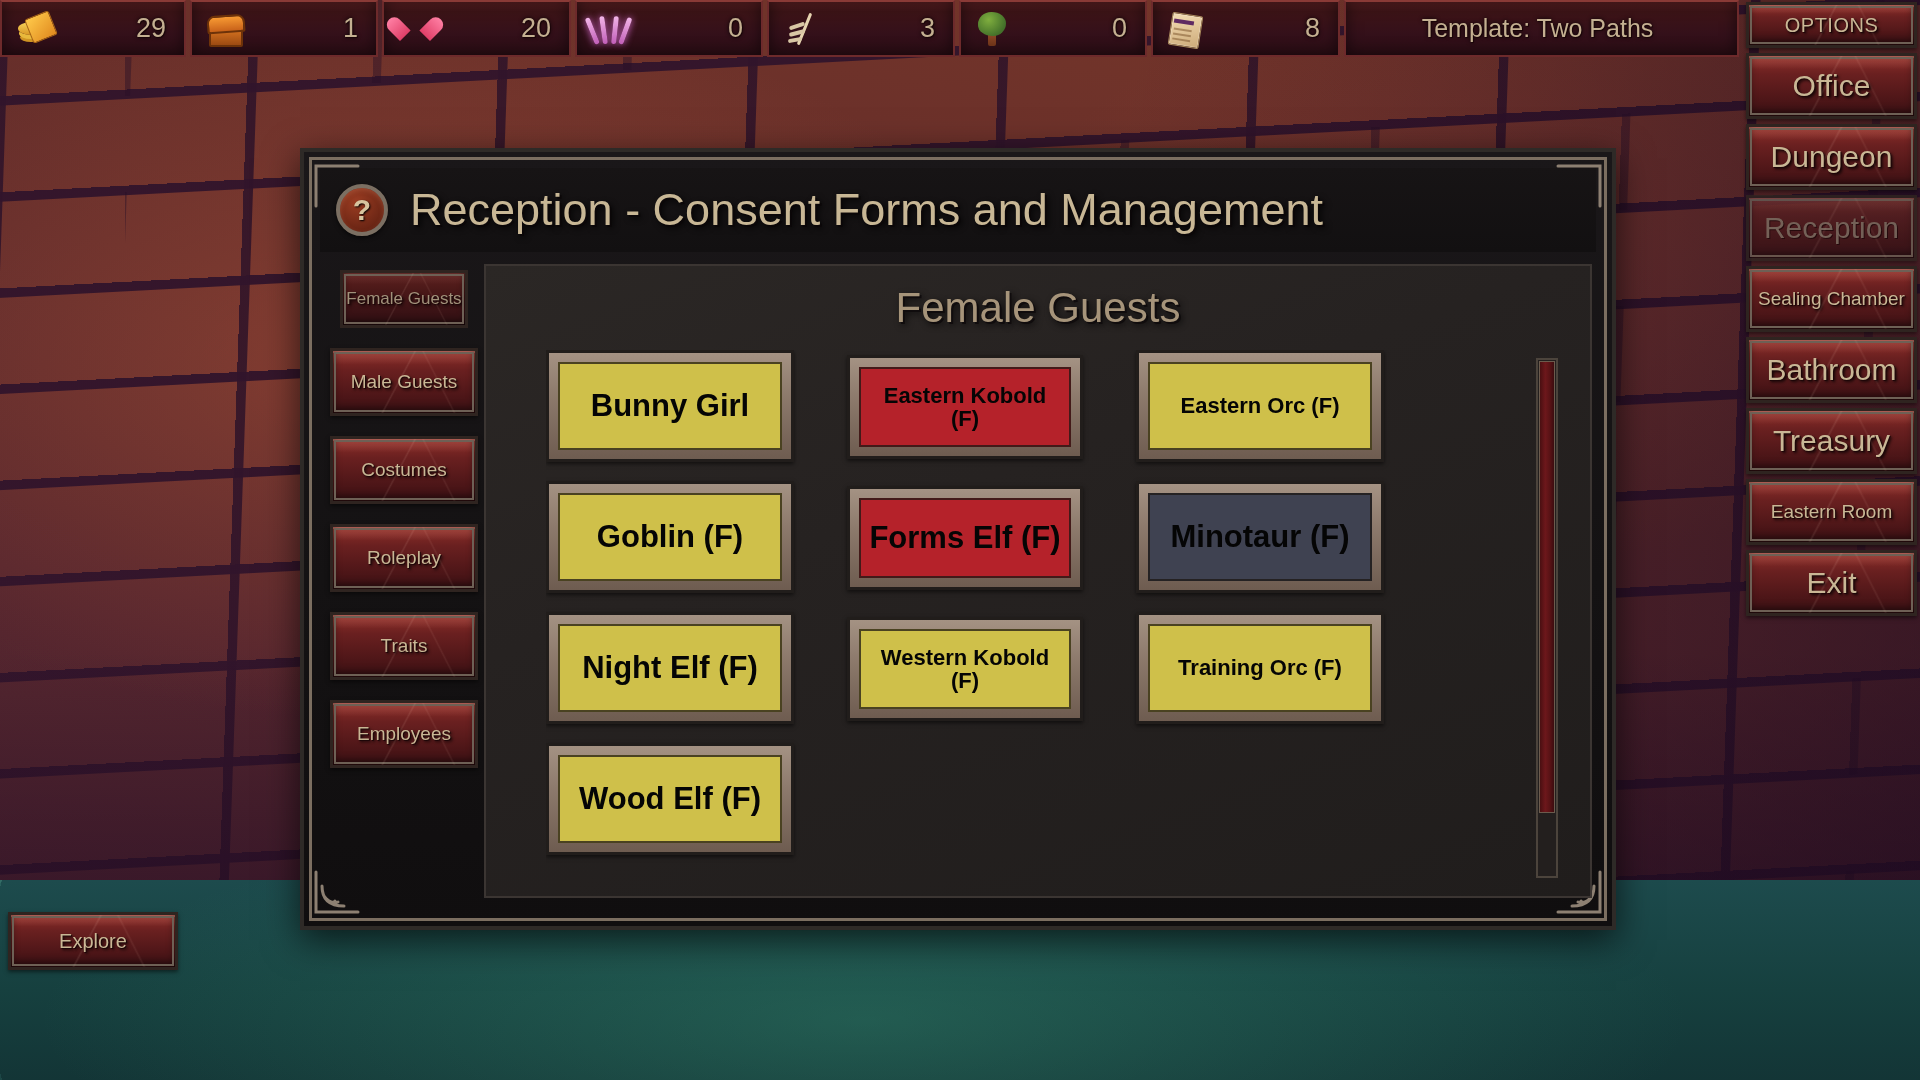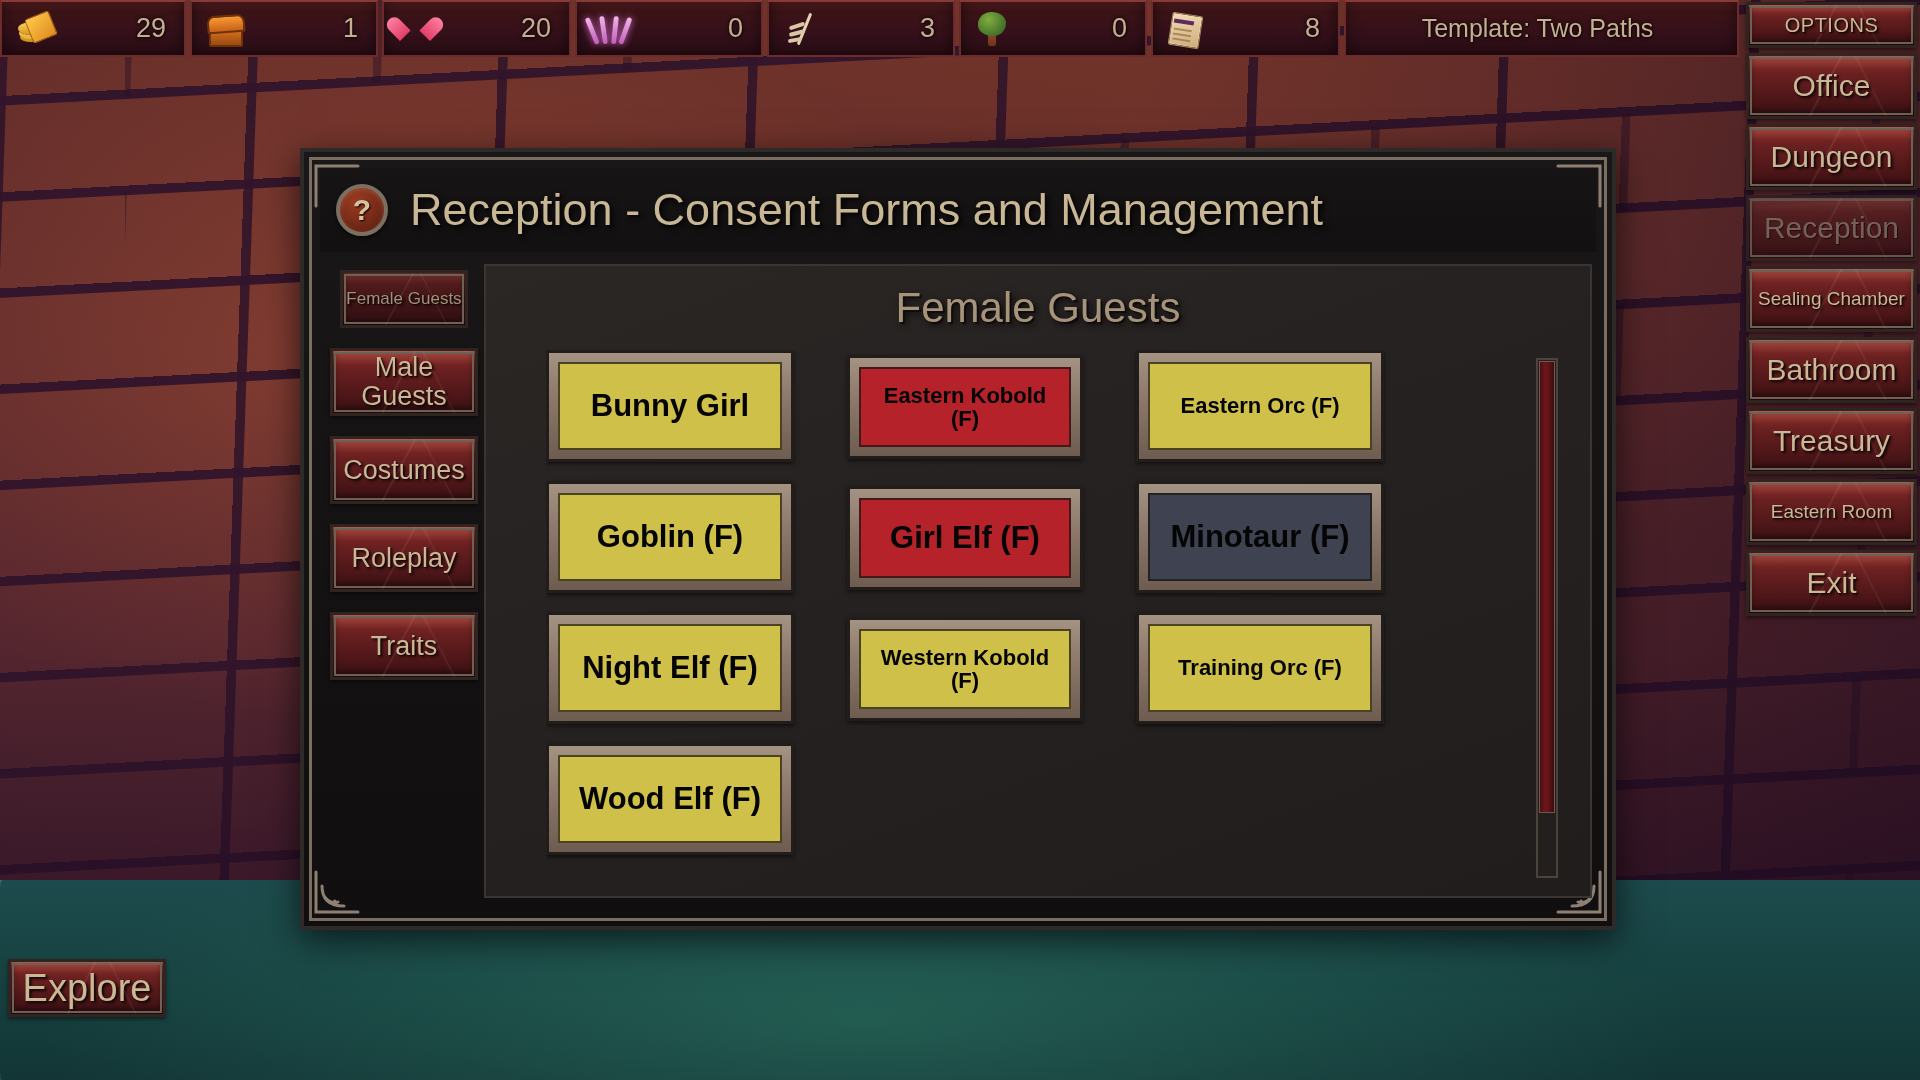--- a/index.html
+++ b/index.html
@@ -217,23 +217,23 @@
     color: #7d6f62;
     background:
       linear-gradient(180deg, rgba(200,140,130,.14) 0%, rgba(0,0,0,0) 22%),
       linear-gradient(180deg, #6b2a28 0%, #521d1f 30%, #3e1417 72%, #331015 100%);
     opacity: .82;
     text-shadow: 1px 1px 0 #1d0608;
   }
 
   
   #explore-btn {
-    position: absolute; left: 8px; top: 959px;
-    width: 158px; height: 58px;
-    font-size: 38px;
+    position: absolute; left: 8px; top: 912px;
+    width: 170px; height: 58px;
+    font-size: 20px;
     z-index: 30;
   }
 
   
   #dialog {
     position: absolute; left: 300px; top: 148px;
     width: 1316px; height: 782px;
     background: linear-gradient(180deg, #1a1719 0%, #141213 55%, #100e0f 100%);
     border: 4px solid #2e2a27;
     outline: 3px solid #7b6e60;
@@ -273,21 +273,21 @@
     white-space: nowrap;
   }
 
   
   #tabcol {
     position: absolute; left: 26px; top: 118px;
     width: 148px;
     display: flex; flex-direction: column; gap: 20px;
   }
   .tab-btn {
-    height: 68px; font-size: 27px; line-height: 1.06;
+    height: 68px; font-size: 19px; line-height: 1.06;
     border-width: 3px;
   }
   .tab-btn.active {
     height: 58px; width: 128px; align-self: center;
     font-size: 17px;
     background:
       linear-gradient(180deg, rgba(220,150,140,.12) 0%, rgba(0,0,0,0) 22%),
       linear-gradient(180deg, #5e2220 0%, #4a1818 34%, #3a1215 75%, #2e0f12 100%);
     color: #a59madd;
     color: #a1917a;
@@ -464,20 +464,21 @@
       <div id="help-btn">?</div>
       <div id="dlg-title">Reception - Consent Forms and Management</div>
     </div>
 
     <div id="tabcol">
       <div class="stone-btn tab-btn active">Female Guests</div>
       <div class="stone-btn tab-btn">Male Guests</div>
       <div class="stone-btn tab-btn">Costumes</div>
       <div class="stone-btn tab-btn">Roleplay</div>
       <div class="stone-btn tab-btn">Traits</div>
+      <div class="stone-btn tab-btn">Employees</div>
     </div>
 
     <div id="content-panel">
       <div id="panel-heading">Female Guests</div>
 
       <div id="grid-viewport">
         <div id="guest-grid">
 
           <div class="guest-btn">
             <div class="face yellow">Bunny Girl</div>
@@ -489,21 +490,21 @@
 
           <div class="guest-btn">
             <div class="face yellow small">Eastern Orc (F)</div>
           </div>
 
           <div class="guest-btn">
             <div class="face yellow">Goblin (F)</div>
           </div>
 
           <div class="guest-btn inset">
-            <div class="face red">Girl Elf (F)</div>
+            <div class="face red">Forms Elf (F)</div>
           </div>
 
           <div class="guest-btn">
             <div class="face slate">Minotaur (F)</div>
           </div>
 
           <div class="guest-btn">
             <div class="face yellow">Night Elf (F)</div>
           </div>
 

